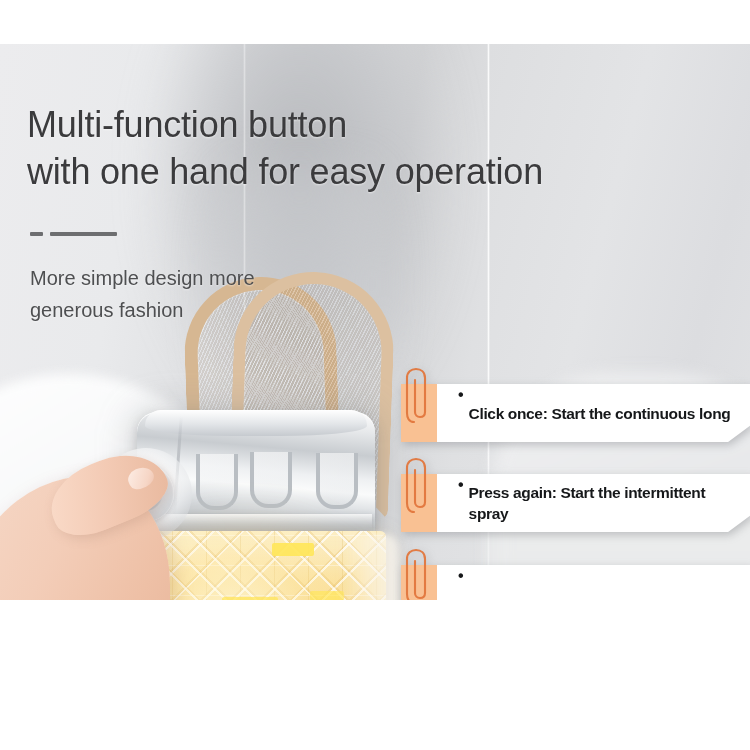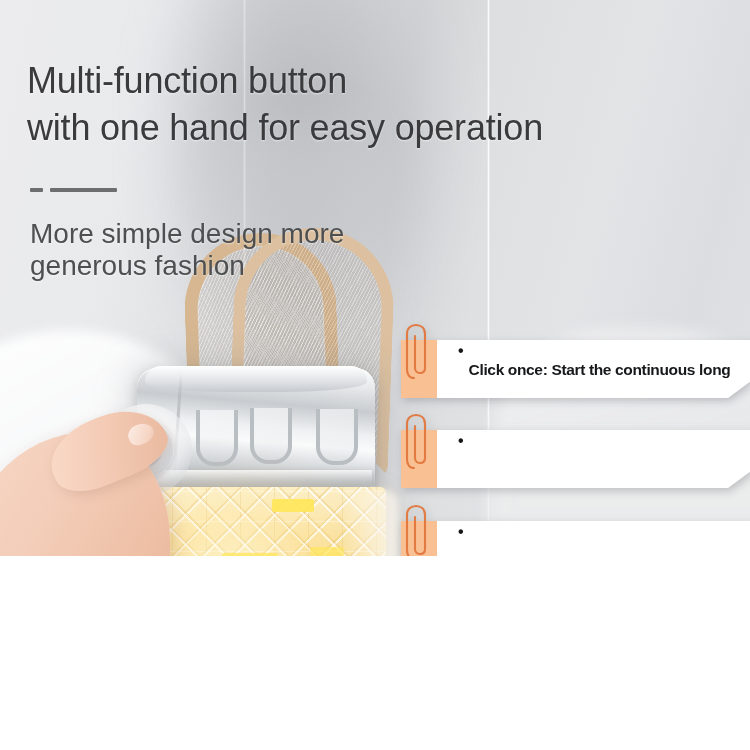--- a/index.html
+++ b/index.html
@@ -11,20 +11,21 @@
   body {
     font-family: "Liberation Sans", sans-serif;
   }
 
   #stage {
     position: relative;
     width: 750px;
     height: 556px;
     overflow: hidden;
     background: #e6e7e8;
+    margin-top: 44px;
   }
 
   
   .bg-base {
     position: absolute;
     inset: 0;
     background:
       linear-gradient(100deg,
         #ececee 0%,
         #e9eaec 18%,
@@ -162,21 +163,21 @@
     width: 67px; height: 4px;
     background: #6d6e70;
     border-radius: 1px;
   }
   .subheading {
     position: absolute;
     left: 30px;
     top: 218px;
     width: 330px;
     color: #4e4f51;
-    font-size: 28px;
+    font-size: 20px;
     line-height: 32px;
     font-weight: 400;
     white-space: pre-line;
     text-shadow: 0 1px 2px rgba(255,255,255,0.5);
   }
 
   
   .product { position: absolute; left: 0; top: 0; width: 750px; height: 750px; }
 
   .strap {
@@ -592,20 +593,21 @@
   </div>
 
   <div class="callout c2">
     <div class="tab"></div>
     <svg class="clip" viewBox="0 0 30 62">
       <path d="M9 56 C4 56 2 52 2 47 L2 12 C2 6 6 3 11 3 C16 3 20 6 20 12 L20 46
                C20 49 18 51 15 51 C12 51 10 49 10 46 L10 14" fill="none" stroke="#e1763c" stroke-width="2.1" stroke-linecap="round" stroke-linejoin="round" opacity="0.95"></path>
     </svg>
     <div class="panel">
       <span class="bullet">•</span>
+      <span class="panel-text">Press again: Start the intermittent spray</span>
     </div>
   </div>
 
   <div class="callout c3">
     <div class="tab"></div>
     <svg class="clip" viewBox="0 0 30 62">
       <path d="M9 56 C4 56 2 52 2 47 L2 12 C2 6 6 3 11 3 C16 3 20 6 20 12 L20 46
                C20 49 18 51 15 51 C12 51 10 49 10 46 L10 14" fill="none" stroke="#e1763c" stroke-width="2.1" stroke-linecap="round" stroke-linejoin="round" opacity="0.95"></path>
     </svg>
     <div class="panel">

